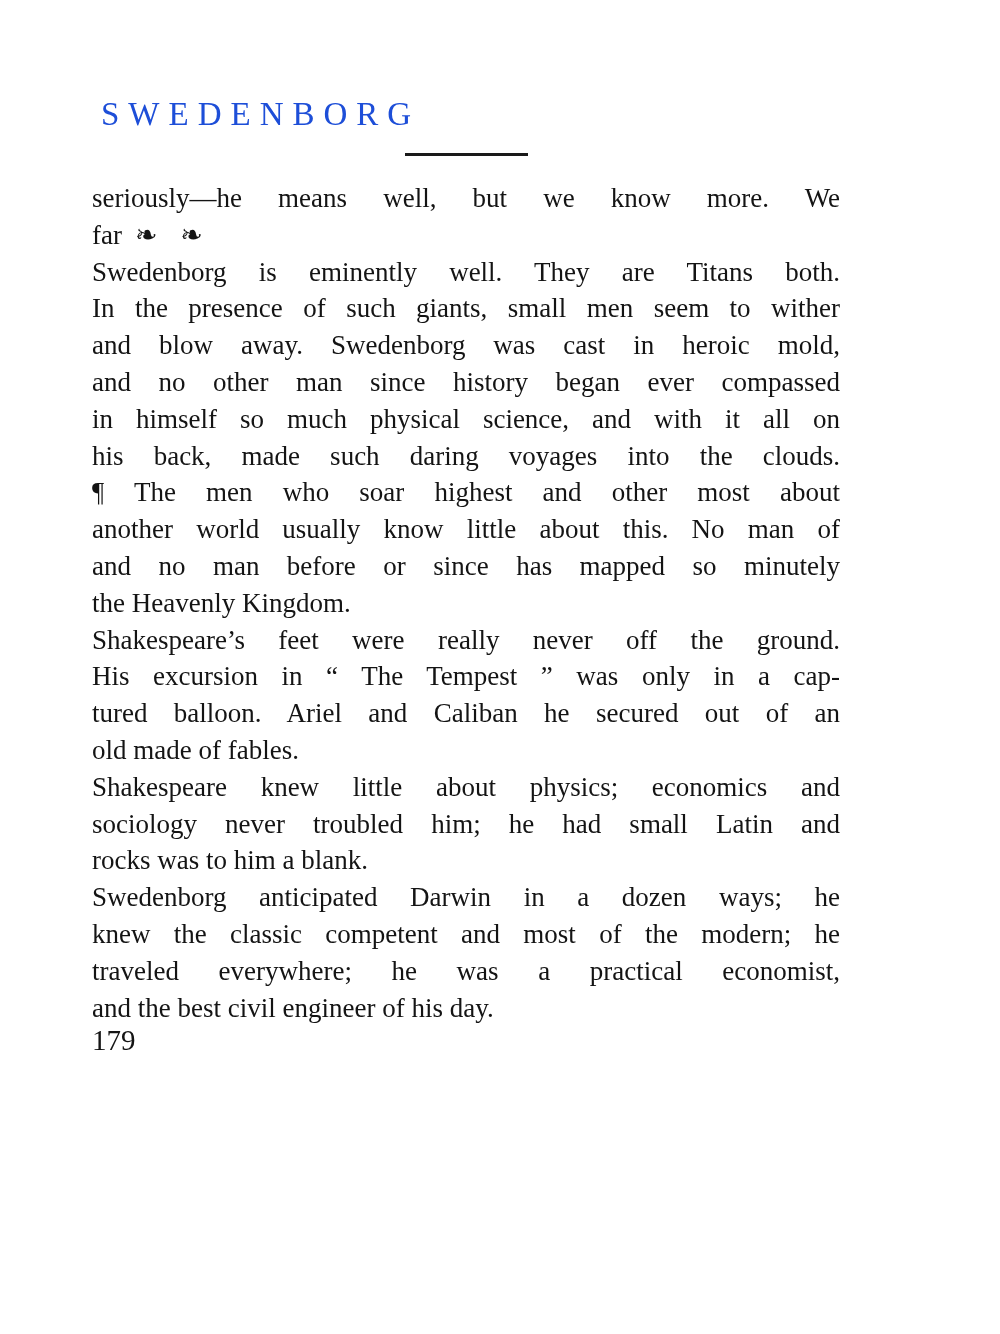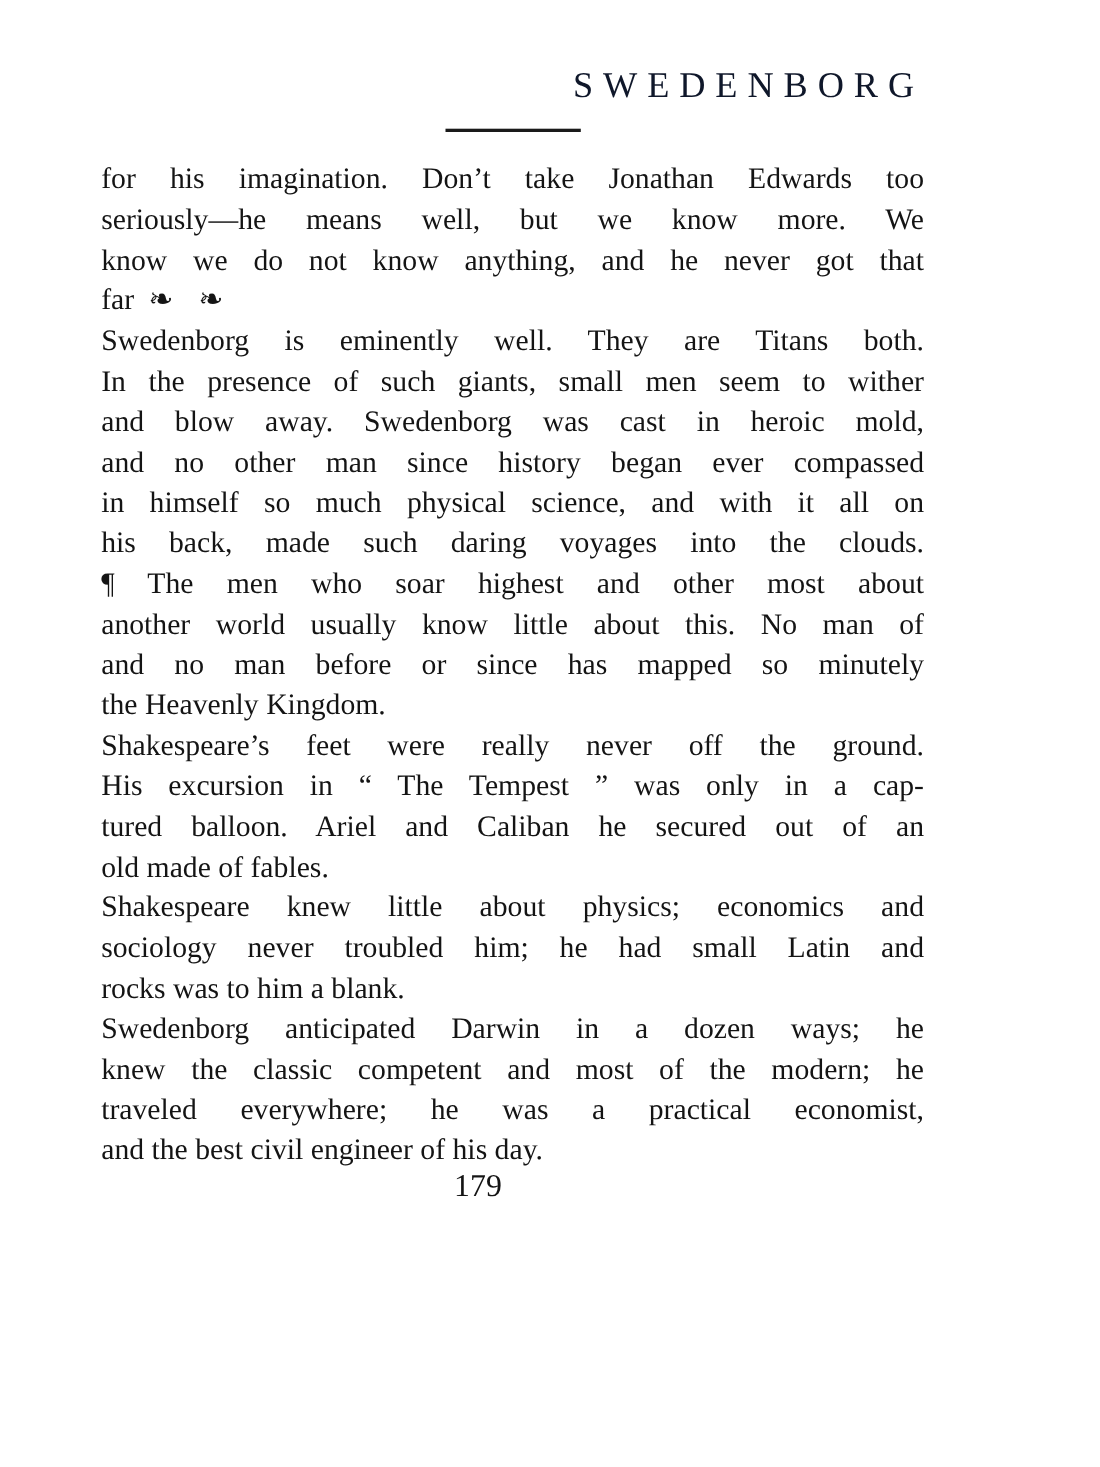--- a/index.html
+++ b/index.html
@@ -16,28 +16,28 @@
     color: #141414;
     overflow: hidden;
   }
   .column {
     position: absolute;
     left: 92px;
     top: 0;
     width: 748px;
   }
   .title {
-    margin: 59px 0 0 0;
-    text-align: right;
+    margin: 95px 0 0 0;
+    text-align: left;
     font-size: 33px;
     font-weight: normal;
     letter-spacing: 9px;
     text-indent: 9px;
     line-height: 39px;
-    color: #0f172a;
+    color: #1d4ed8;
   }
   .rule {
     width: 123px;
     height: 3px;
     background: #1a1a1a;
     margin: 19px auto 0 auto;
   }
   .body-lines {
     margin-top: 24px;
     font-size: 27px;
@@ -50,39 +50,37 @@
   }
   .line.pend {
     text-align-last: left;
   }
   .orn {
     margin-left: 13px;
     letter-spacing: 8px;
   }
   .page-number {
     margin-top: -4px;
-    text-align: center;
+    text-align: left;
     padding-right: 63px;
     font-size: 29px;
     line-height: 36px;
   }
 </style>
 </head>
 <body>
 
 <div class="page">
   <div class="column">
 
     <h1 class="title">SWEDENBORG</h1>
     <div class="rule"></div>
 
     <div class="body-lines">
-      <div class="line">for his imagination. Don’t take Jonathan Edwards too</div>
       <div class="line">seriously—he means well, but we know more. We</div>
-      <div class="line">know we do not know anything, and he never got that</div>
       <div class="line pend"><span>far</span><span class="orn">❧ ❧</span></div>
       <div class="line">Swedenborg is eminently well. They are Titans both.</div>
       <div class="line">In the presence of such giants, small men seem to wither</div>
       <div class="line">and blow away. Swedenborg was cast in heroic mold,</div>
       <div class="line">and no other man since history began ever compassed</div>
       <div class="line">in himself so much physical science, and with it all on</div>
       <div class="line">his back, made such daring voyages into the clouds.</div>
       <div class="line">¶ The men who soar highest and other most about</div>
       <div class="line">another world usually know little about this. No man of</div>
       <div class="line">and no man before or since has mapped so minutely</div>

